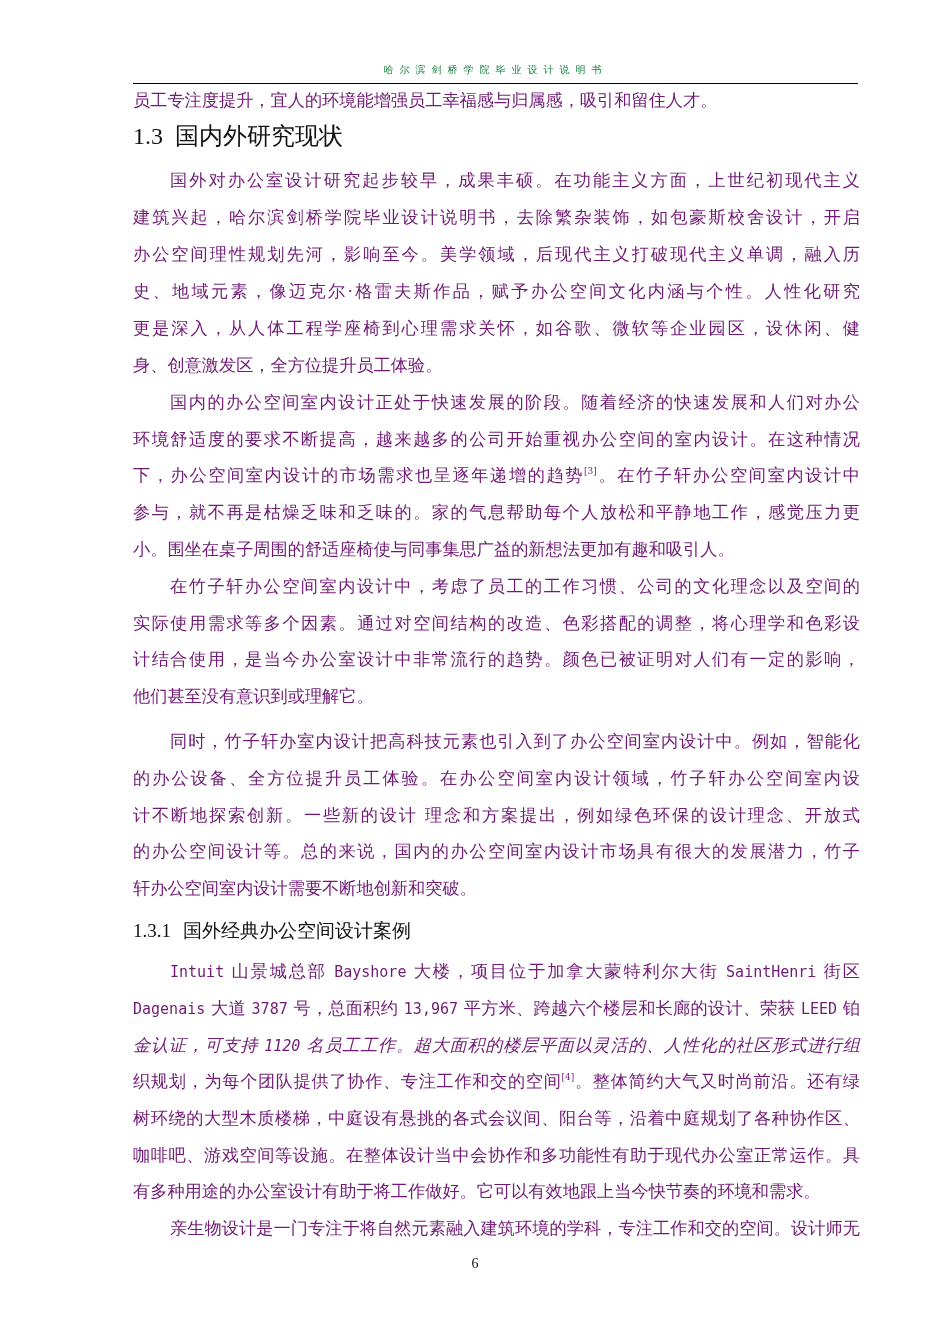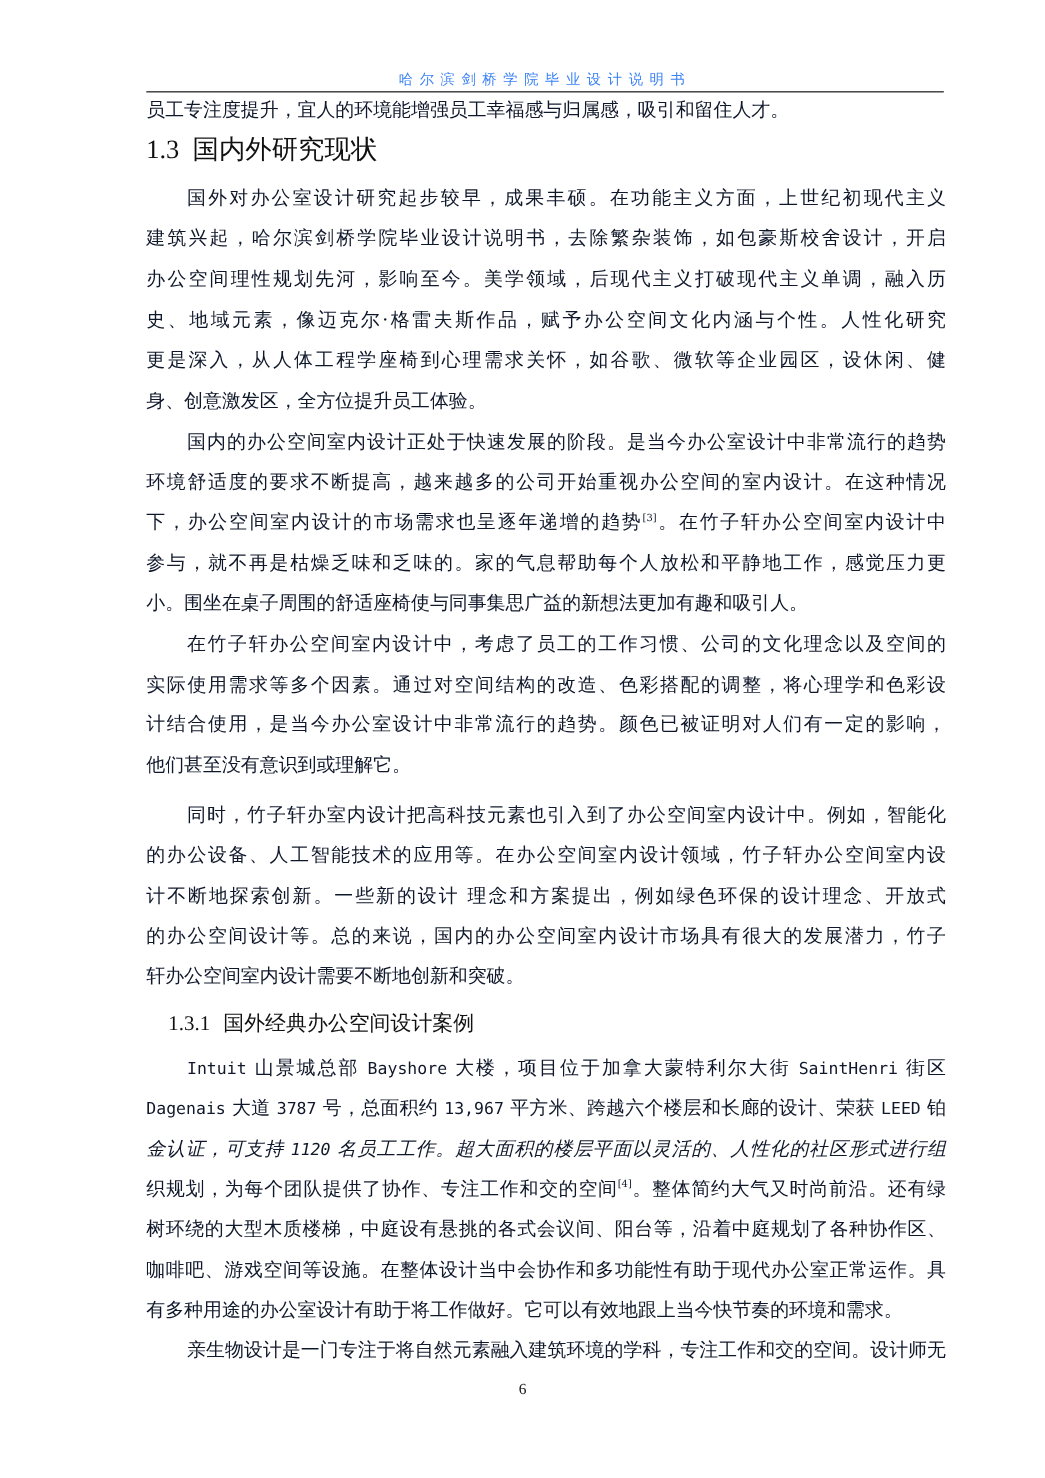--- a/index.html
+++ b/index.html
@@ -1,30 +1,30 @@
 <!DOCTYPE html>
 <html><head>
   <meta charset="utf-8">
   <style>
     html, body { margin: 0; padding: 0; background: #ffffff; }
     body { width: 950px; height: 1344px; position: relative; overflow: hidden;
            font-family: "DejaVu Serif", "Liberation Serif", serif; color: #111; }
     .page-header { position: absolute; left: 133px; top: 63px; width: 725px; text-align: center;
-                   font-size: 13px; letter-spacing: 6px; color: #3b82f6; }
+                   font-size: 10px; letter-spacing: 6px; color: #15803d; }
     .header-rule { position: absolute; left: 133px; top: 83px; width: 725px; height: 0;
                    border-top: 1.5px solid #000; }
     .line { position: absolute; left: 133px; width: 727px; font-size: 17.2px; line-height: 26px;
-            white-space: nowrap; text-align: justify; text-align-last: justify; color: #0f172a; }
+            white-space: nowrap; text-align: justify; text-align-last: justify; color: #701a75; }
     .line.last { text-align-last: left; }
     .line.indent { padding-left: 37px; width: 690px; }
     .h2 { position: absolute; left: 133px; font-family: "DejaVu Sans", "Liberation Sans", sans-serif;
           font-size: 24px; line-height: 28px; white-space: nowrap; color: #111; }
     .h2 .num { font-family: "Liberation Serif", serif; margin-right: 12px; }
     .h3 { position: absolute; left: 133px; font-family: "DejaVu Sans", "Liberation Sans", sans-serif;
-          font-size: 19px; line-height: 28px; white-space: nowrap; color: #111; margin-left: 20px; }
+          font-size: 19px; line-height: 28px; white-space: nowrap; color: #111; }
     .h3 .num { font-family: "Liberation Serif", serif; margin-right: 12px; }
     .mono { font-family: "DejaVu Sans Mono", "Liberation Mono", monospace; font-size: 15px; }
     sup.cite { font-size: 9px; vertical-align: super; line-height: 0; }
     .page-number { position: absolute; left: 0; width: 100%; top: 1256px; text-align: center;
                    font-family: "Liberation Serif", serif; font-size: 14px; }
   </style>
 </head>
 <body>
 
 <div class="page-header">哈尔滨剑桥学院毕业设计说明书</div>
@@ -36,33 +36,33 @@
   <span class="num">1.3</span><span>国内外研究现状</span>
 </div>
 
 <div class="line indent" style="top:167px;">国外对办公室设计研究起步较早，成果丰硕。在功能主义方面，上世纪初现代主义</div>
 <div class="line" style="top:204px;">建筑兴起，哈尔滨剑桥学院毕业设计说明书，去除繁杂装饰，如包豪斯校舍设计，开启</div>
 <div class="line" style="top:241px;">办公空间理性规划先河，影响至今。美学领域，后现代主义打破现代主义单调，融入历</div>
 <div class="line" style="top:278px;">史、地域元素，像迈克尔·格雷夫斯作品，赋予办公空间文化内涵与个性。人性化研究</div>
 <div class="line" style="top:315px;">更是深入，从人体工程学座椅到心理需求关怀，如谷歌、微软等企业园区，设休闲、健</div>
 <div class="line last" style="top:352px;">身、创意激发区，全方位提升员工体验。</div>
 
-<div class="line indent" style="top:389px;">国内的办公空间室内设计正处于快速发展的阶段。是当今办公室设计中非常流行的趋势</div>
+<div class="line indent" style="top:389px;">国内的办公空间室内设计正处于快速发展的阶段。随着经济的快速发展和人们对办公</div>
 <div class="line" style="top:426px;">环境舒适度的要求不断提高，越来越多的公司开始重视办公空间的室内设计。在这种情况</div>
 <div class="line" style="top:462px;"><span>下，办公空间室内设计的市场需求也呈逐年递增的趋势</span><sup class="cite">[3]</sup><span>。在竹子轩办公空间室内设计中</span></div>
 <div class="line" style="top:499px;">参与，就不再是枯燥乏味和乏味的。家的气息帮助每个人放松和平静地工作，感觉压力更</div>
 <div class="line last" style="top:536px;">小。围坐在桌子周围的舒适座椅使与同事集思广益的新想法更加有趣和吸引人。</div>
 
 <div class="line indent" style="top:573px;">在竹子轩办公空间室内设计中，考虑了员工的工作习惯、公司的文化理念以及空间的</div>
 <div class="line" style="top:610px;">实际使用需求等多个因素。通过对空间结构的改造、色彩搭配的调整，将心理学和色彩设</div>
 <div class="line" style="top:646px;">计结合使用，是当今办公室设计中非常流行的趋势。颜色已被证明对人们有一定的影响，</div>
 <div class="line last" style="top:683px;">他们甚至没有意识到或理解它。</div>
 
 <div class="line indent" style="top:728px;">同时，竹子轩办室内设计把高科技元素也引入到了办公空间室内设计中。例如，智能化</div>
-<div class="line" style="top:765px;">的办公设备、人工智能技术的应用等。在办公空间室内设计领域，竹子轩办公空间室内设</div>
+<div class="line" style="top:765px;">的办公设备、全方位提升员工体验。在办公空间室内设计领域，竹子轩办公空间室内设</div>
 <div class="line" style="top:802px;">计不断地探索创新。一些新的设计  理念和方案提出，例如绿色环保的设计理念、开放式</div>
 <div class="line" style="top:838px;">的办公空间设计等。总的来说，国内的办公空间室内设计市场具有很大的发展潜力，竹子</div>
 <div class="line last" style="top:875px;">轩办公空间室内设计需要不断地创新和突破。</div>
 
 <div class="h3" style="top:916px;">
   <span class="num">1.3.1</span><span>国外经典办公空间设计案例</span>
 </div>
 
 <div class="line indent" style="top:958px;"><span class="mono">Intuit</span><span> 山景城总部 </span><span class="mono">Bayshore</span><span> 大楼，项目位于加拿大蒙特利尔大街 </span><span class="mono">SaintHenri</span><span> 街区</span></div>
 <div class="line" style="top:995px;"><span class="mono">Dagenais</span><span> 大道 </span><span class="mono">3787</span><span> 号，总面积约 </span><span class="mono">13,967</span><span> 平方米、跨越六个楼层和长廊的设计、荣获 </span><span class="mono">LEED</span><span> 铂</span></div>

